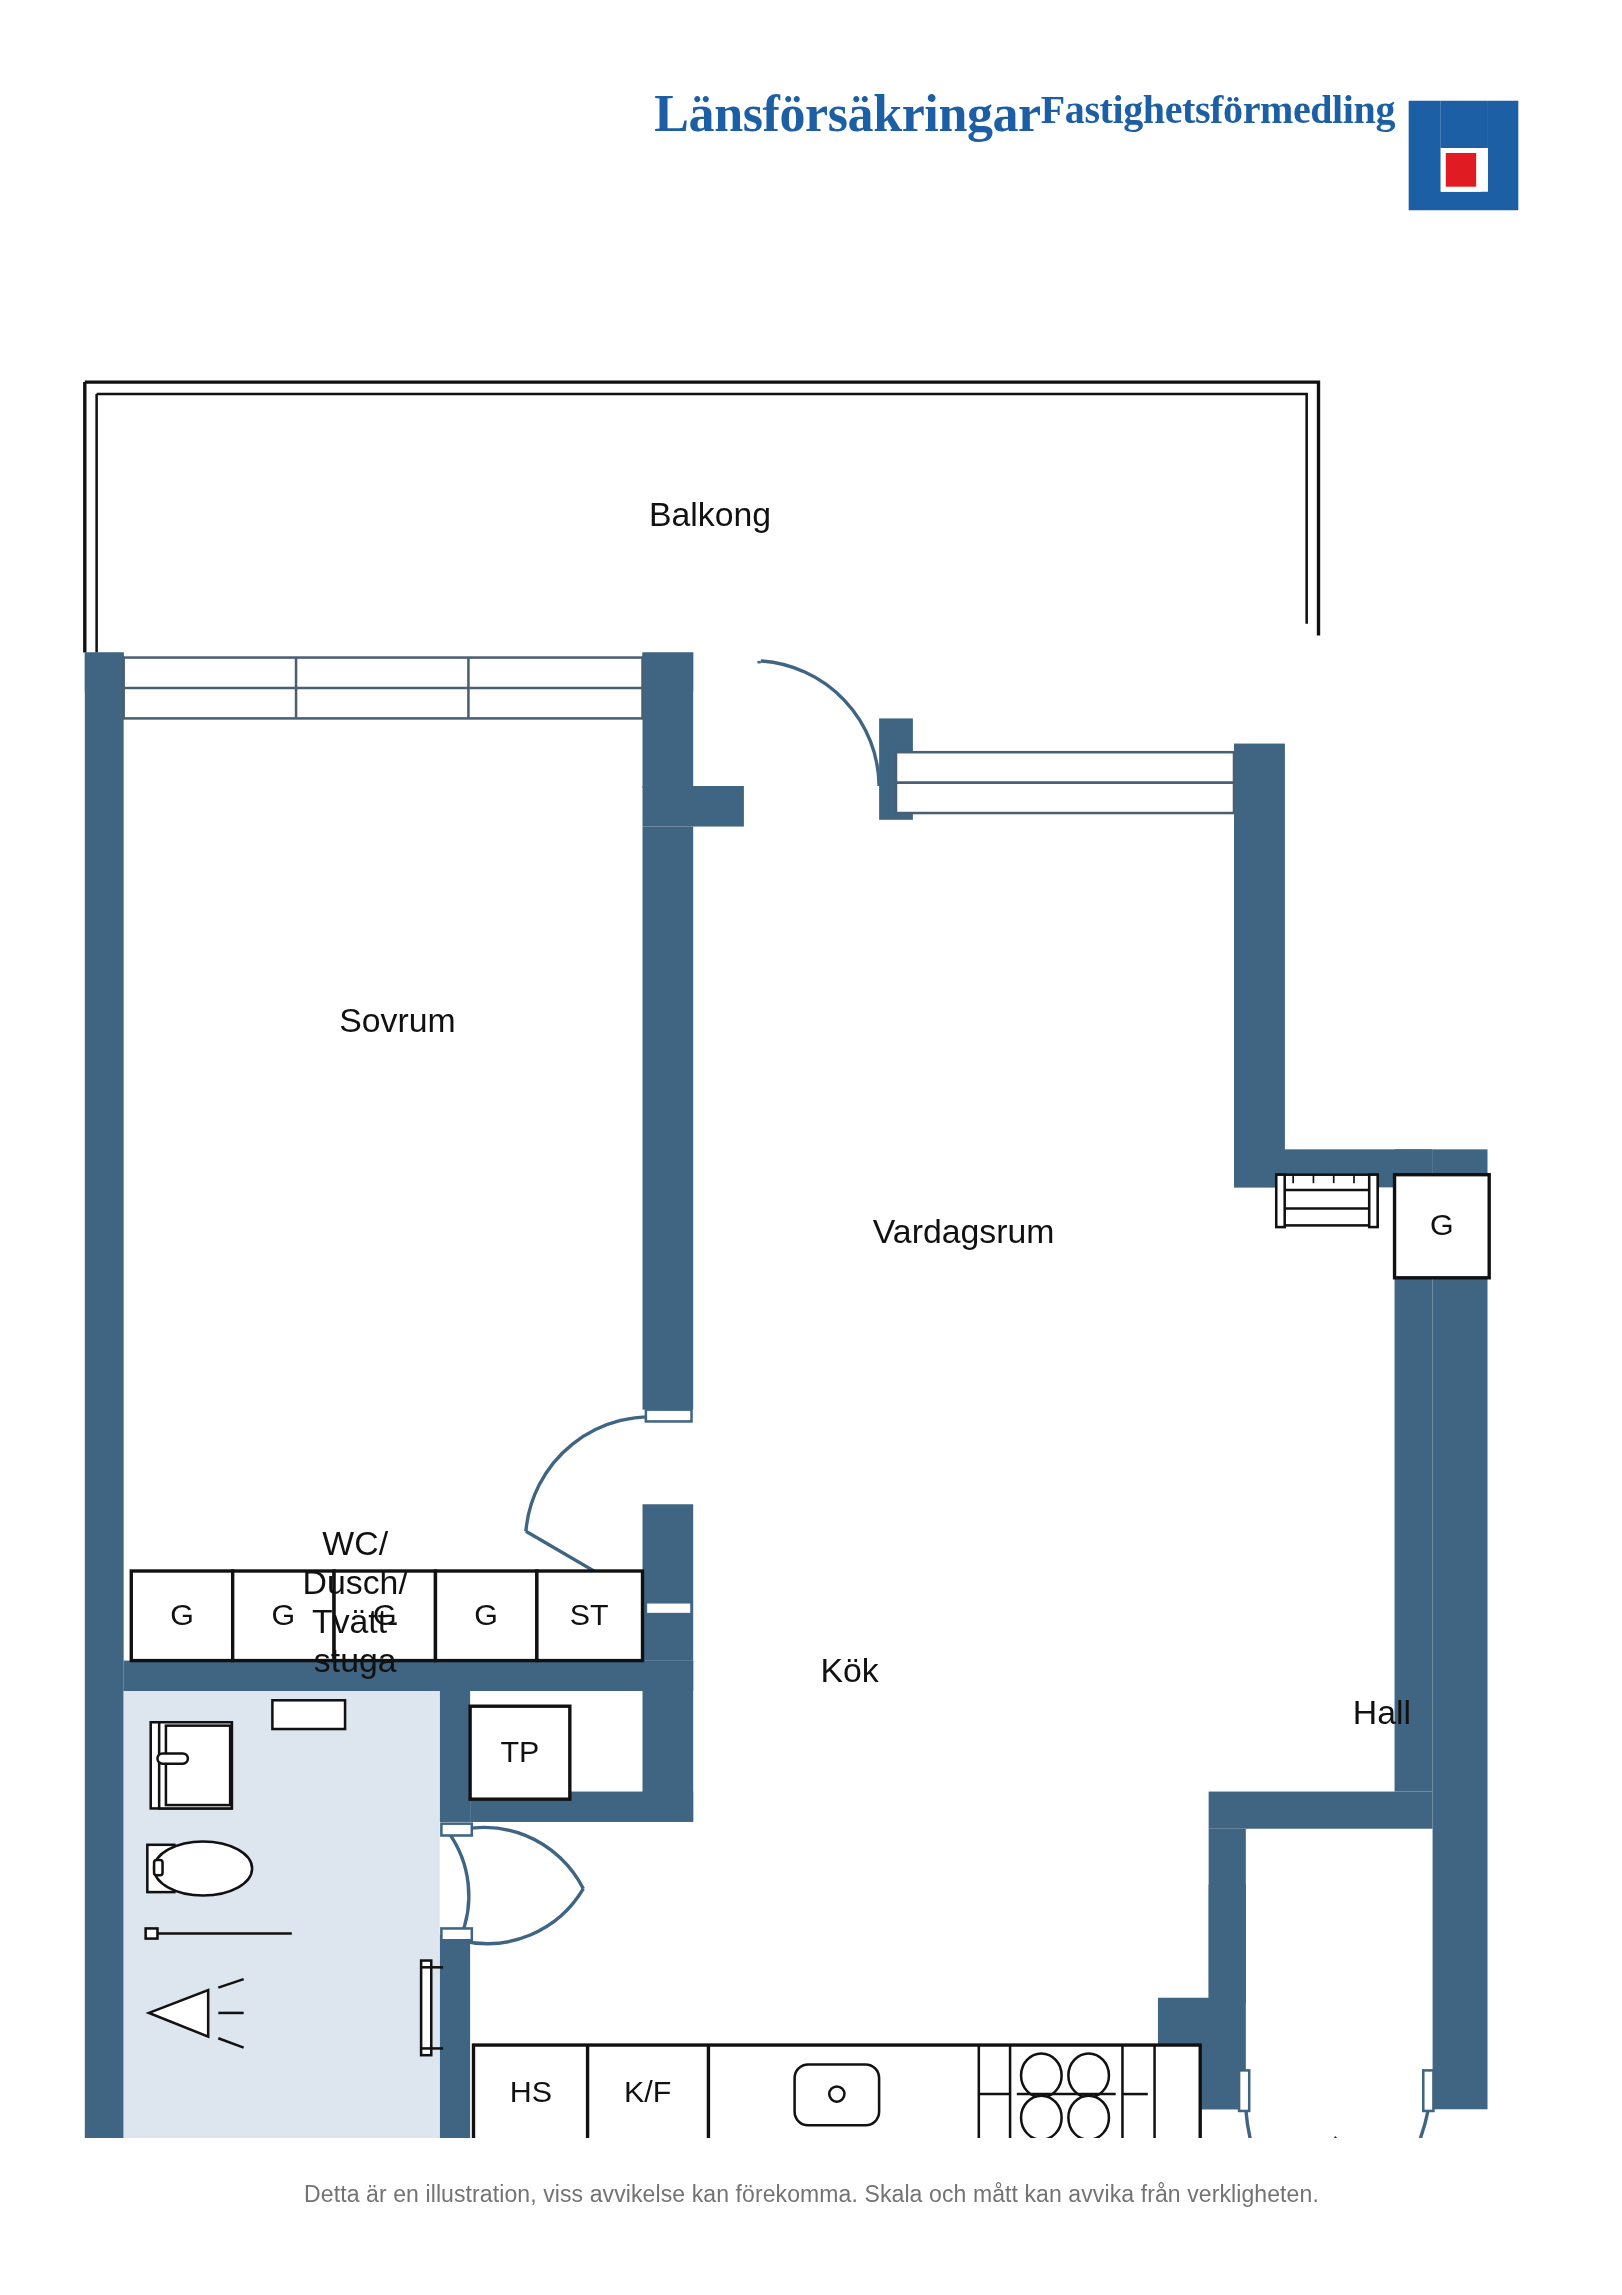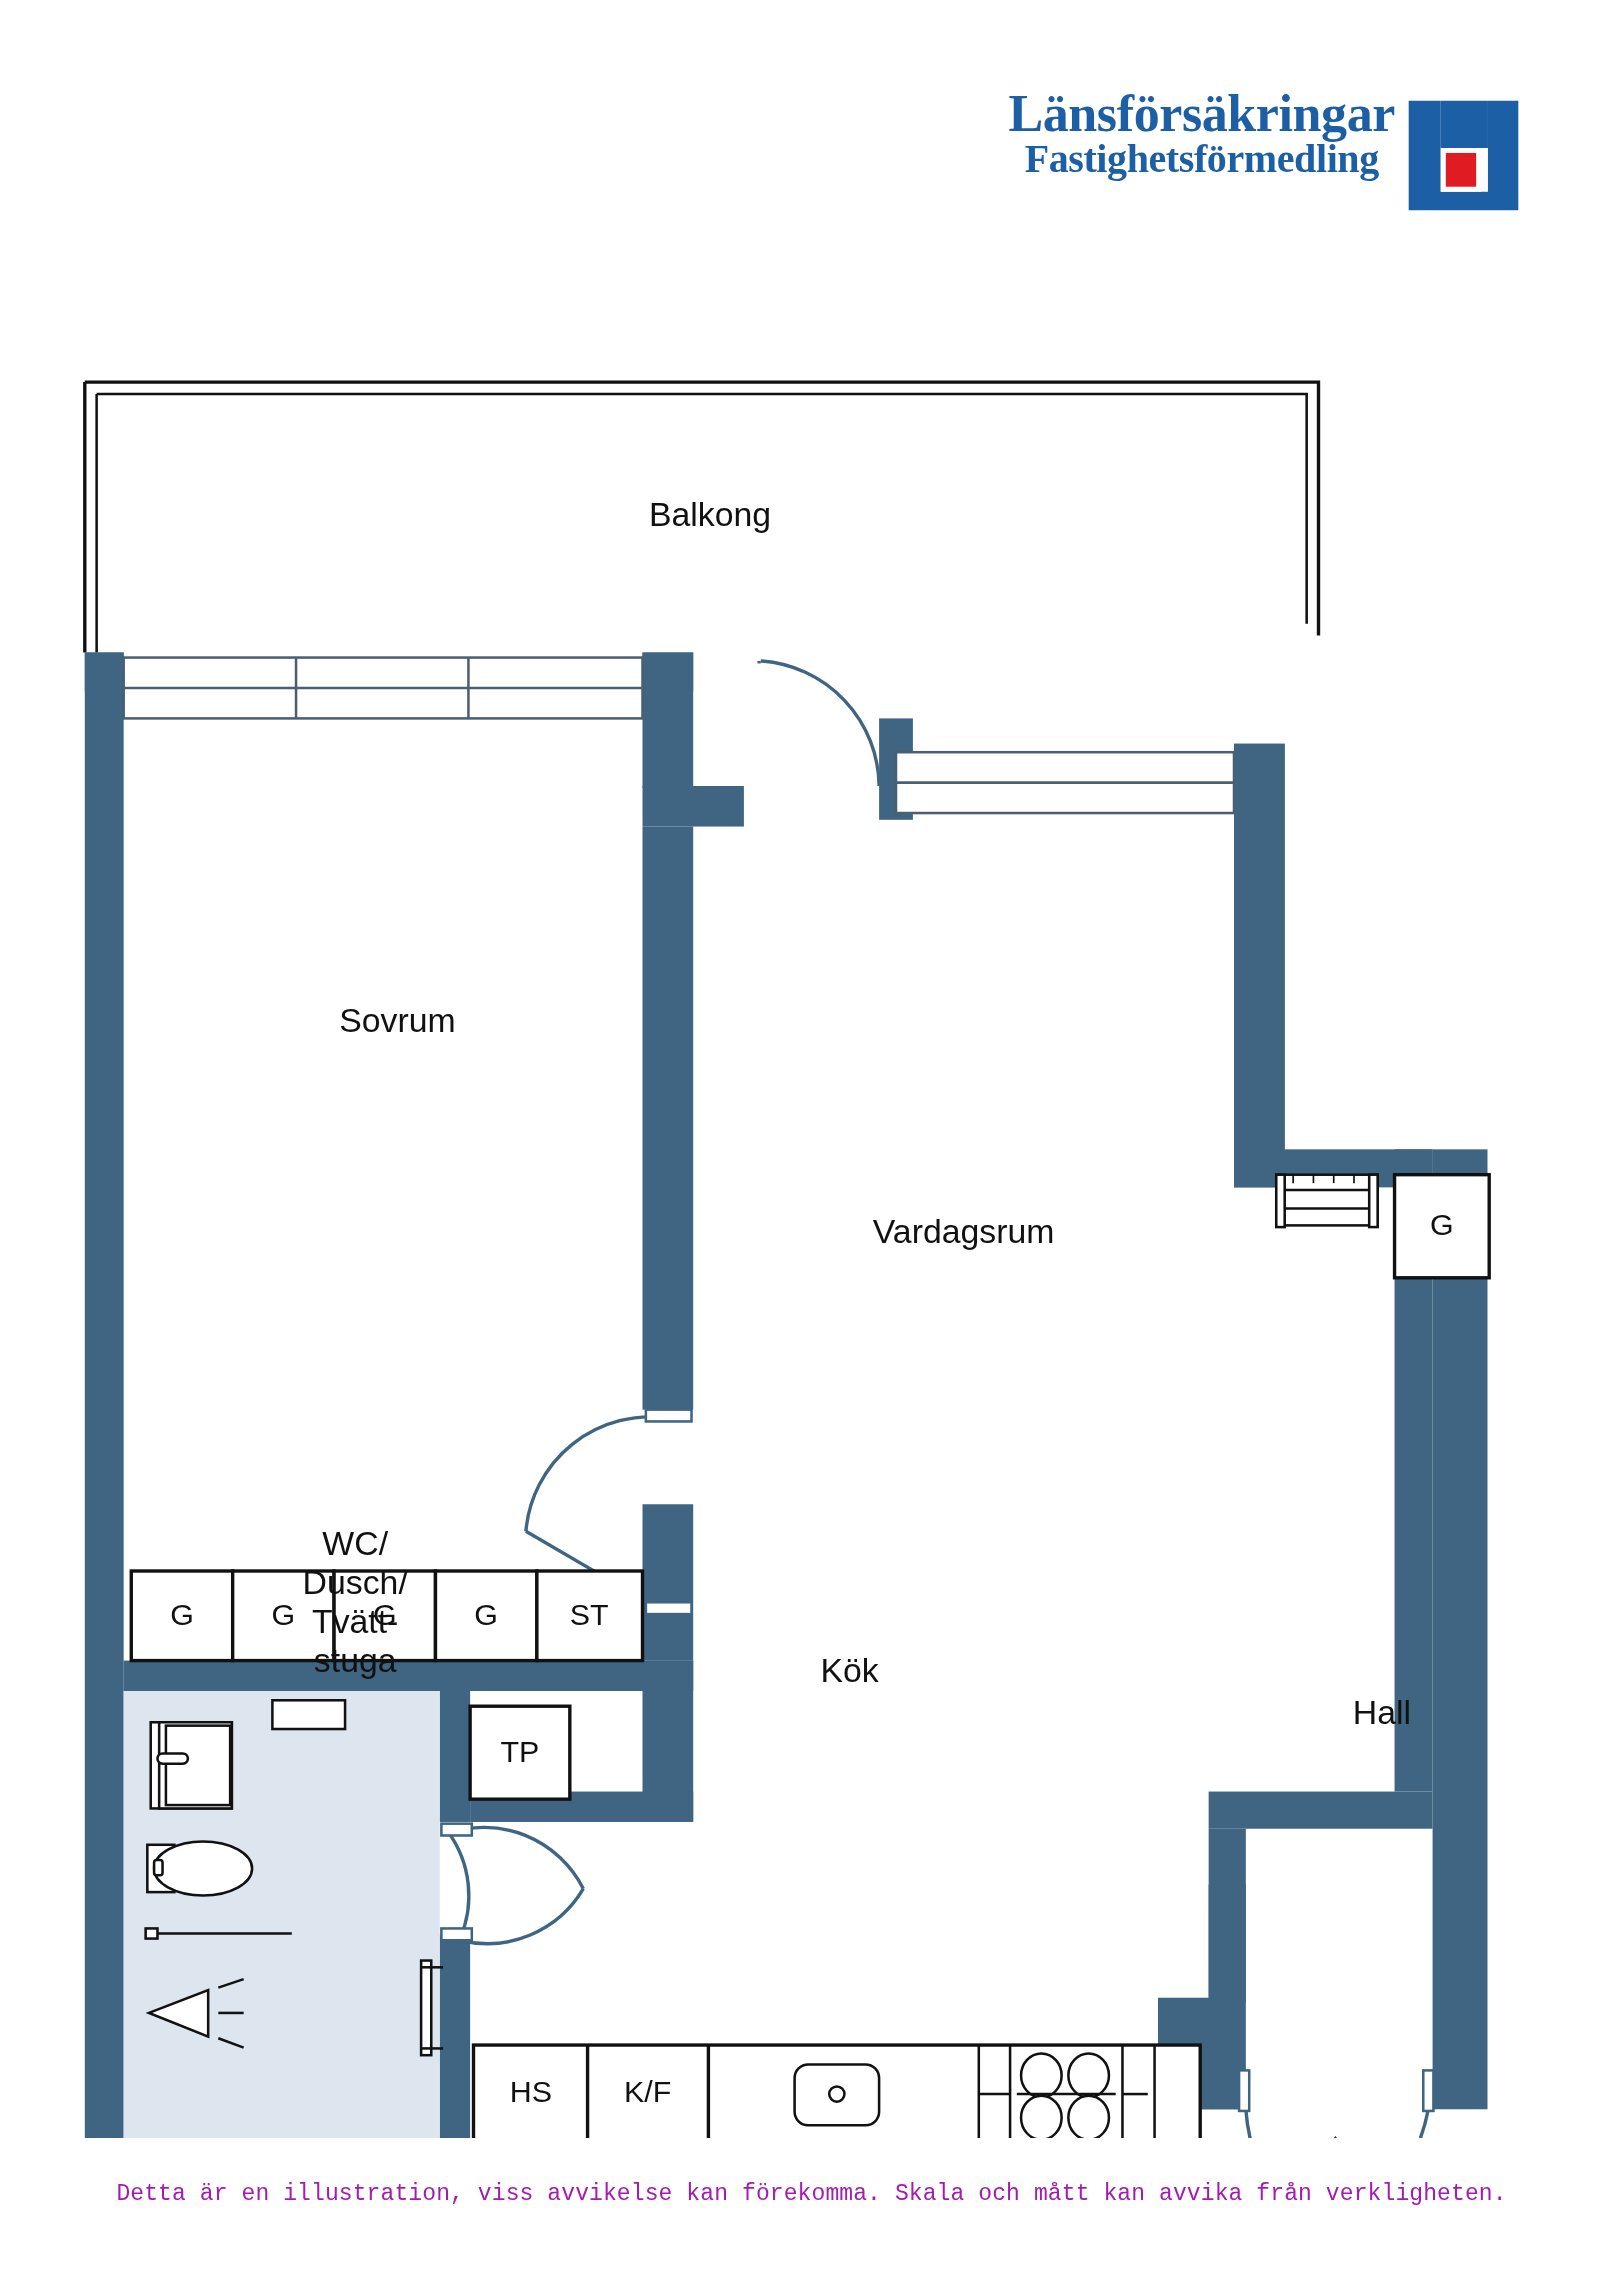--- a/index.html
+++ b/index.html
@@ -26,22 +26,22 @@
   #logo-block {
     position: absolute;
     right: 103px;
     top: 89px;
     display: flex;
     align-items: flex-start;
     gap: 12px;
   }
   #logo-words {
     display: flex;
-    flex-direction: column;
-    align-items: center;
+    flex-direction: row;
+    align-items: flex-start;
     line-height: 0.95;
   }
   .logo-line {
     font-family: "Liberation Serif", serif;
     font-weight: bold;
     color: #1d5fa4;
     letter-spacing: -0.4px;
     white-space: nowrap;
   }
   #logo-line1 { font-size: 52px; }
@@ -89,23 +89,23 @@
 
   
   #footer {
     position: absolute;
     left: 0;
     top: 2181px;
     width: 1623px;
     text-align: center;
   }
   #footer-text {
-    font-family: Liberation Mono, monospace;
+    font-family: Liberation Sans, sans-serif;
     font-size: 23px;
-    color: #a21caf;
+    color: #737373;
     letter-spacing: 0.1px;
   }
 </style>
 </head>
 <body>
 
 <div id="header">
   <div id="logo-block">
     <div id="logo-words">
       <div class="logo-line" id="logo-line1">Länsförsäkringar</div>

